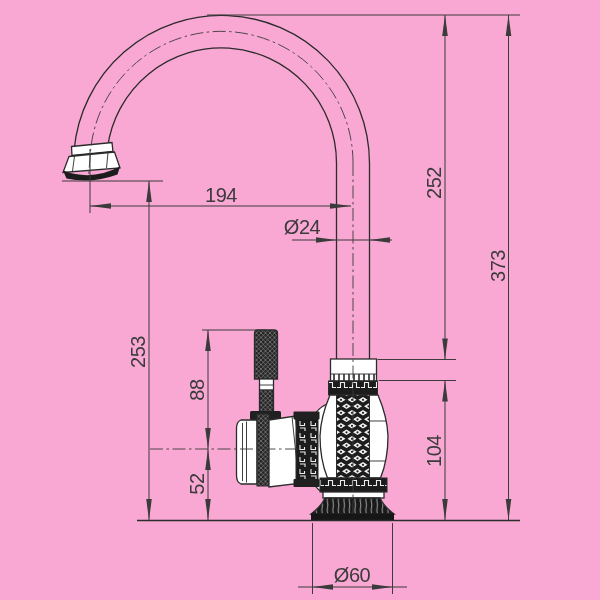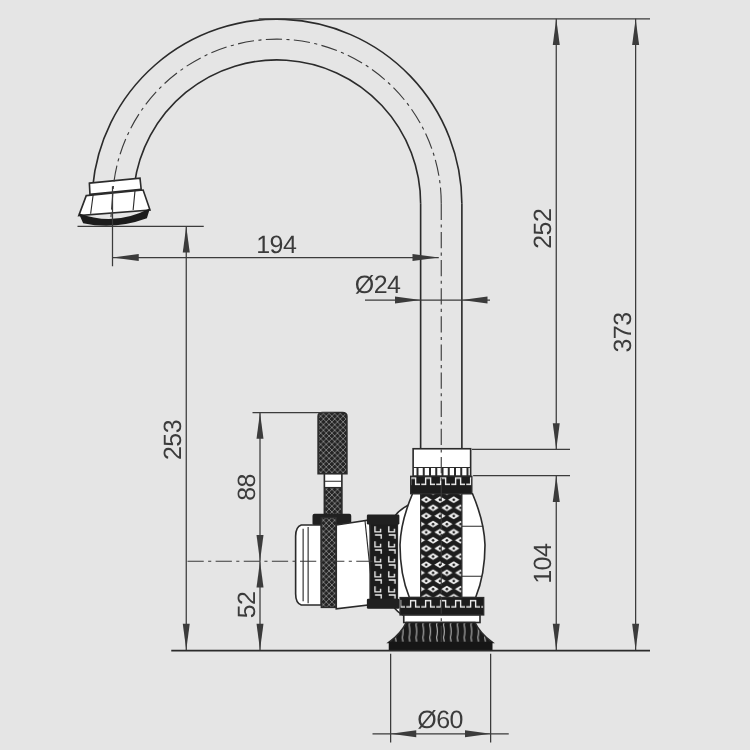--- a/index.html
+++ b/index.html
@@ -1,16 +1,16 @@
 <!DOCTYPE html>
 <html><head>
 <meta charset="utf-8">
 <style>
   html,body{margin:0;padding:0;background:#ffffff;}
-  .stage{width:600px;height:600px;background:#e5e5e5;position:relative;overflow:hidden;}
+  .stage{width:600px;height:600px;background:#f9a8d4;position:relative;overflow:hidden;}
   svg{display:block;}
   .dim-text{
     font-family:"Liberation Sans", sans-serif;
     font-size:20px;
     letter-spacing:-0.5px;
     fill:#3b3b3b;
   }
   .partline{stroke:#2b2b2b;stroke-width:1.3;fill:none;}
   .dimline{stroke:#3b3b3b;stroke-width:1;fill:none;}
   .centerline{stroke:#3a3a3a;stroke-width:0.9;fill:none;stroke-dasharray:13 3.5 2.5 3.5;}

